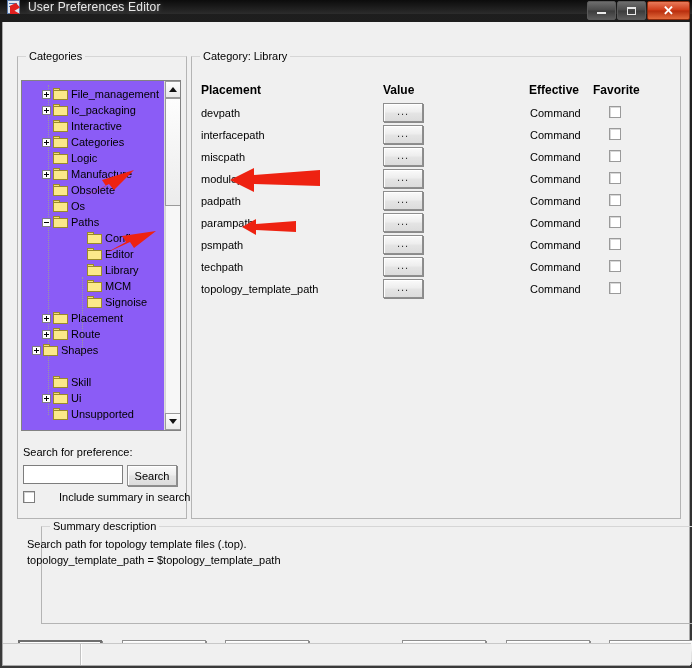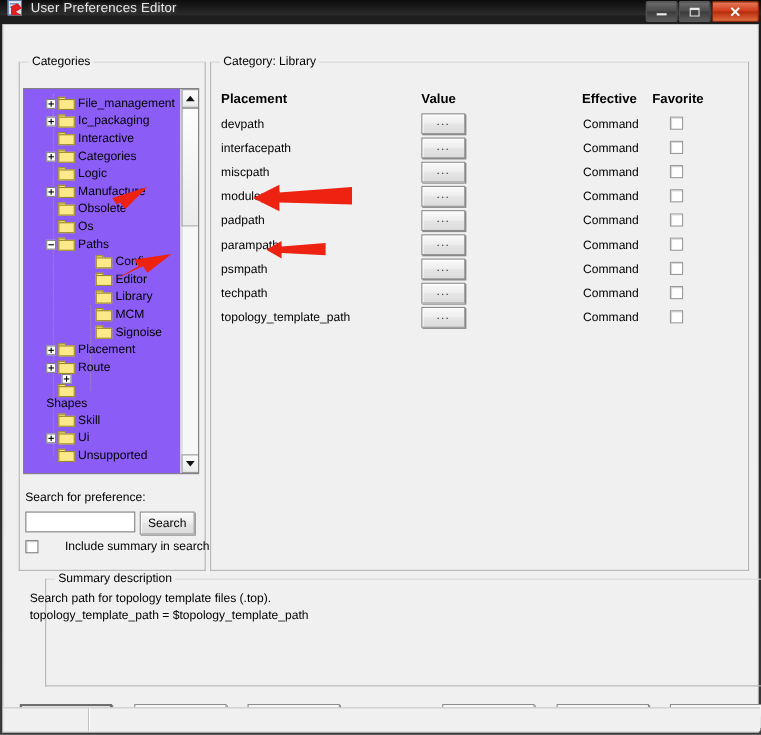--- a/index.html
+++ b/index.html
@@ -388,21 +388,21 @@
             <span class="expander">
               <span class="h"></span>
               <span class="v"></span>
             </span>
             <span class="folder">
               <span class="tab"></span>
               <span class="body"></span>
             </span>
             <span class="tlabel">Route</span>
           </div>
-          <div class="tnode" style="top: 259px; left: 20px; flex-direction: column;">
+          <div class="tnode" style="top: 259px; left: 10px;">
             <span class="expander">
               <span class="h"></span>
               <span class="v"></span>
             </span>
             <span class="folder">
               <span class="tab"></span>
               <span class="body"></span>
             </span>
             <span class="tlabel">Shapes</span>
           </div>

